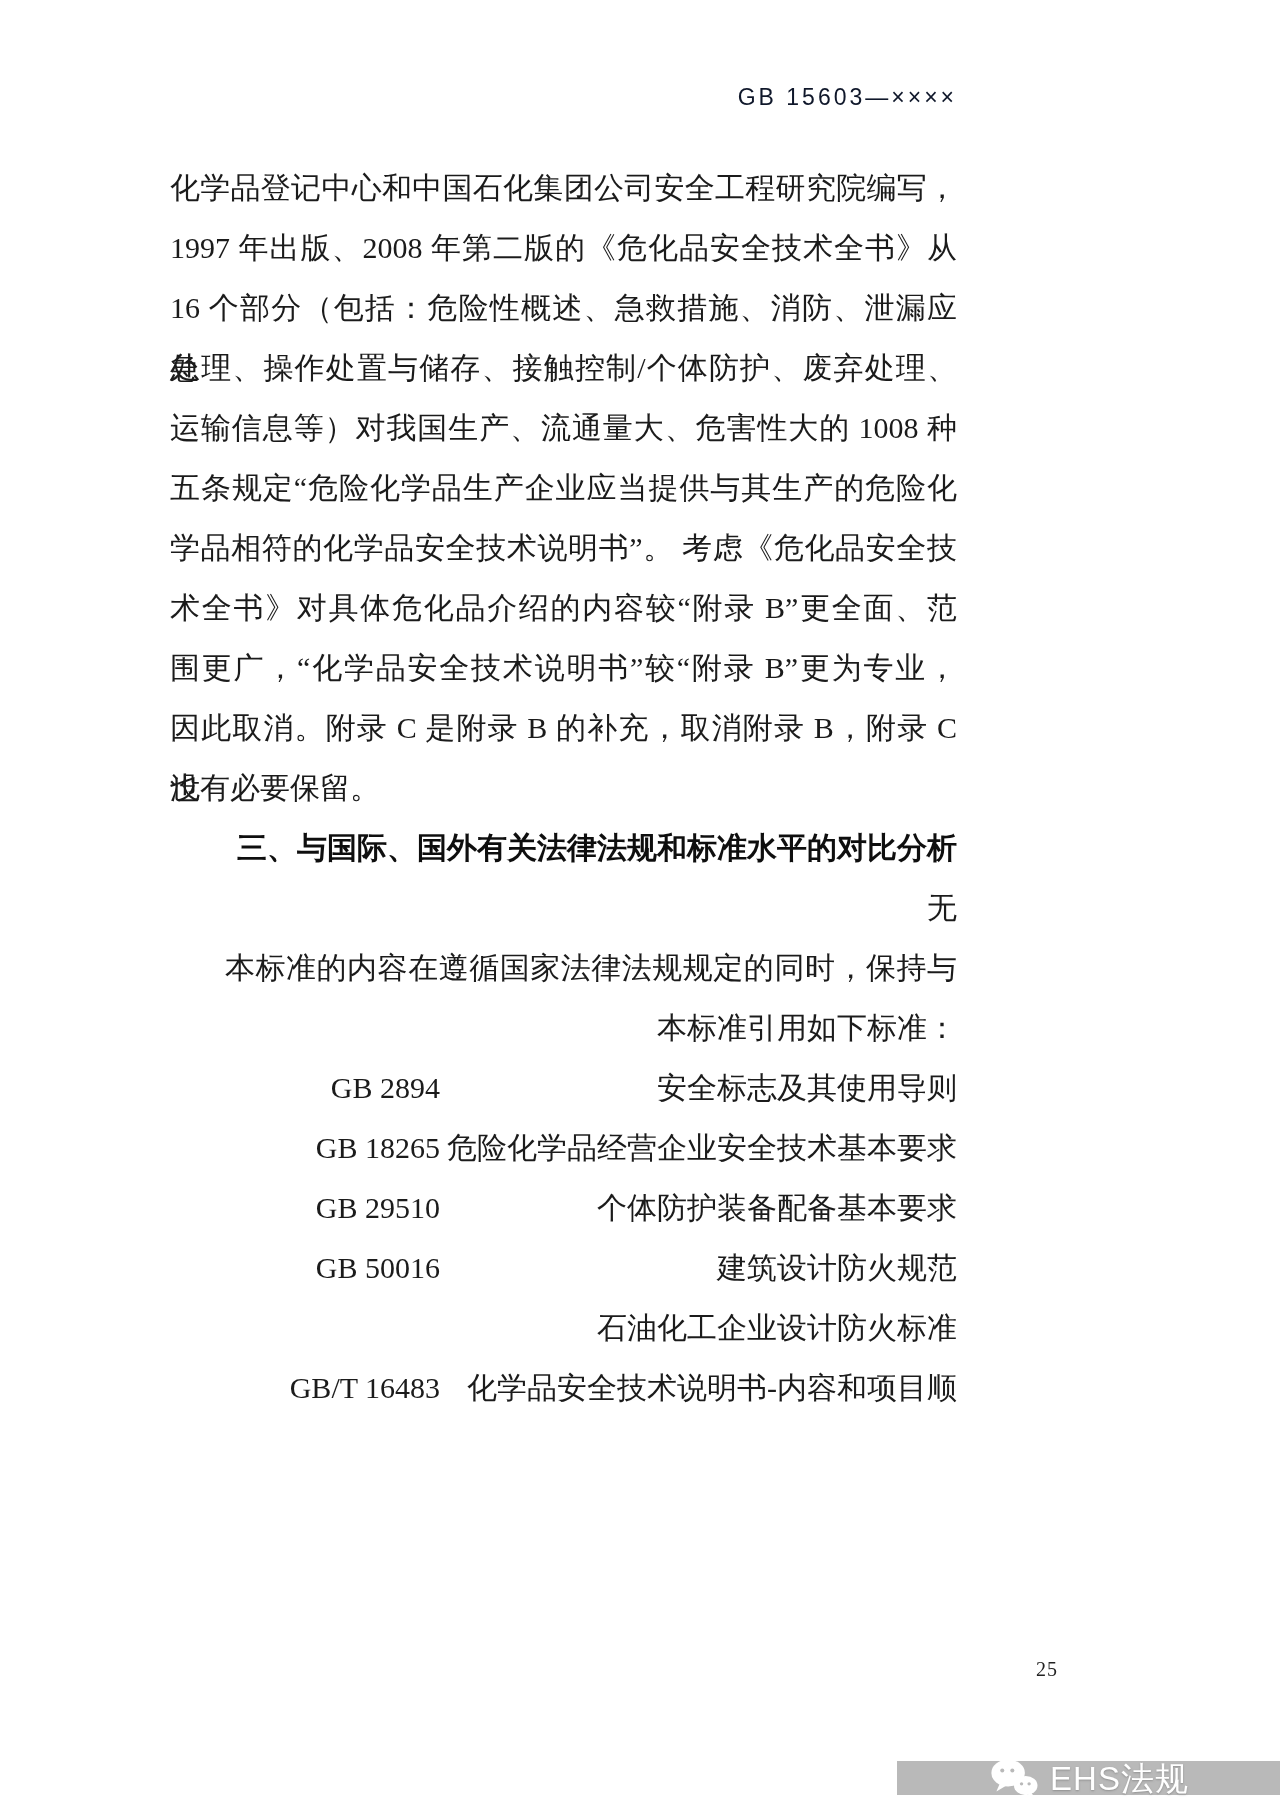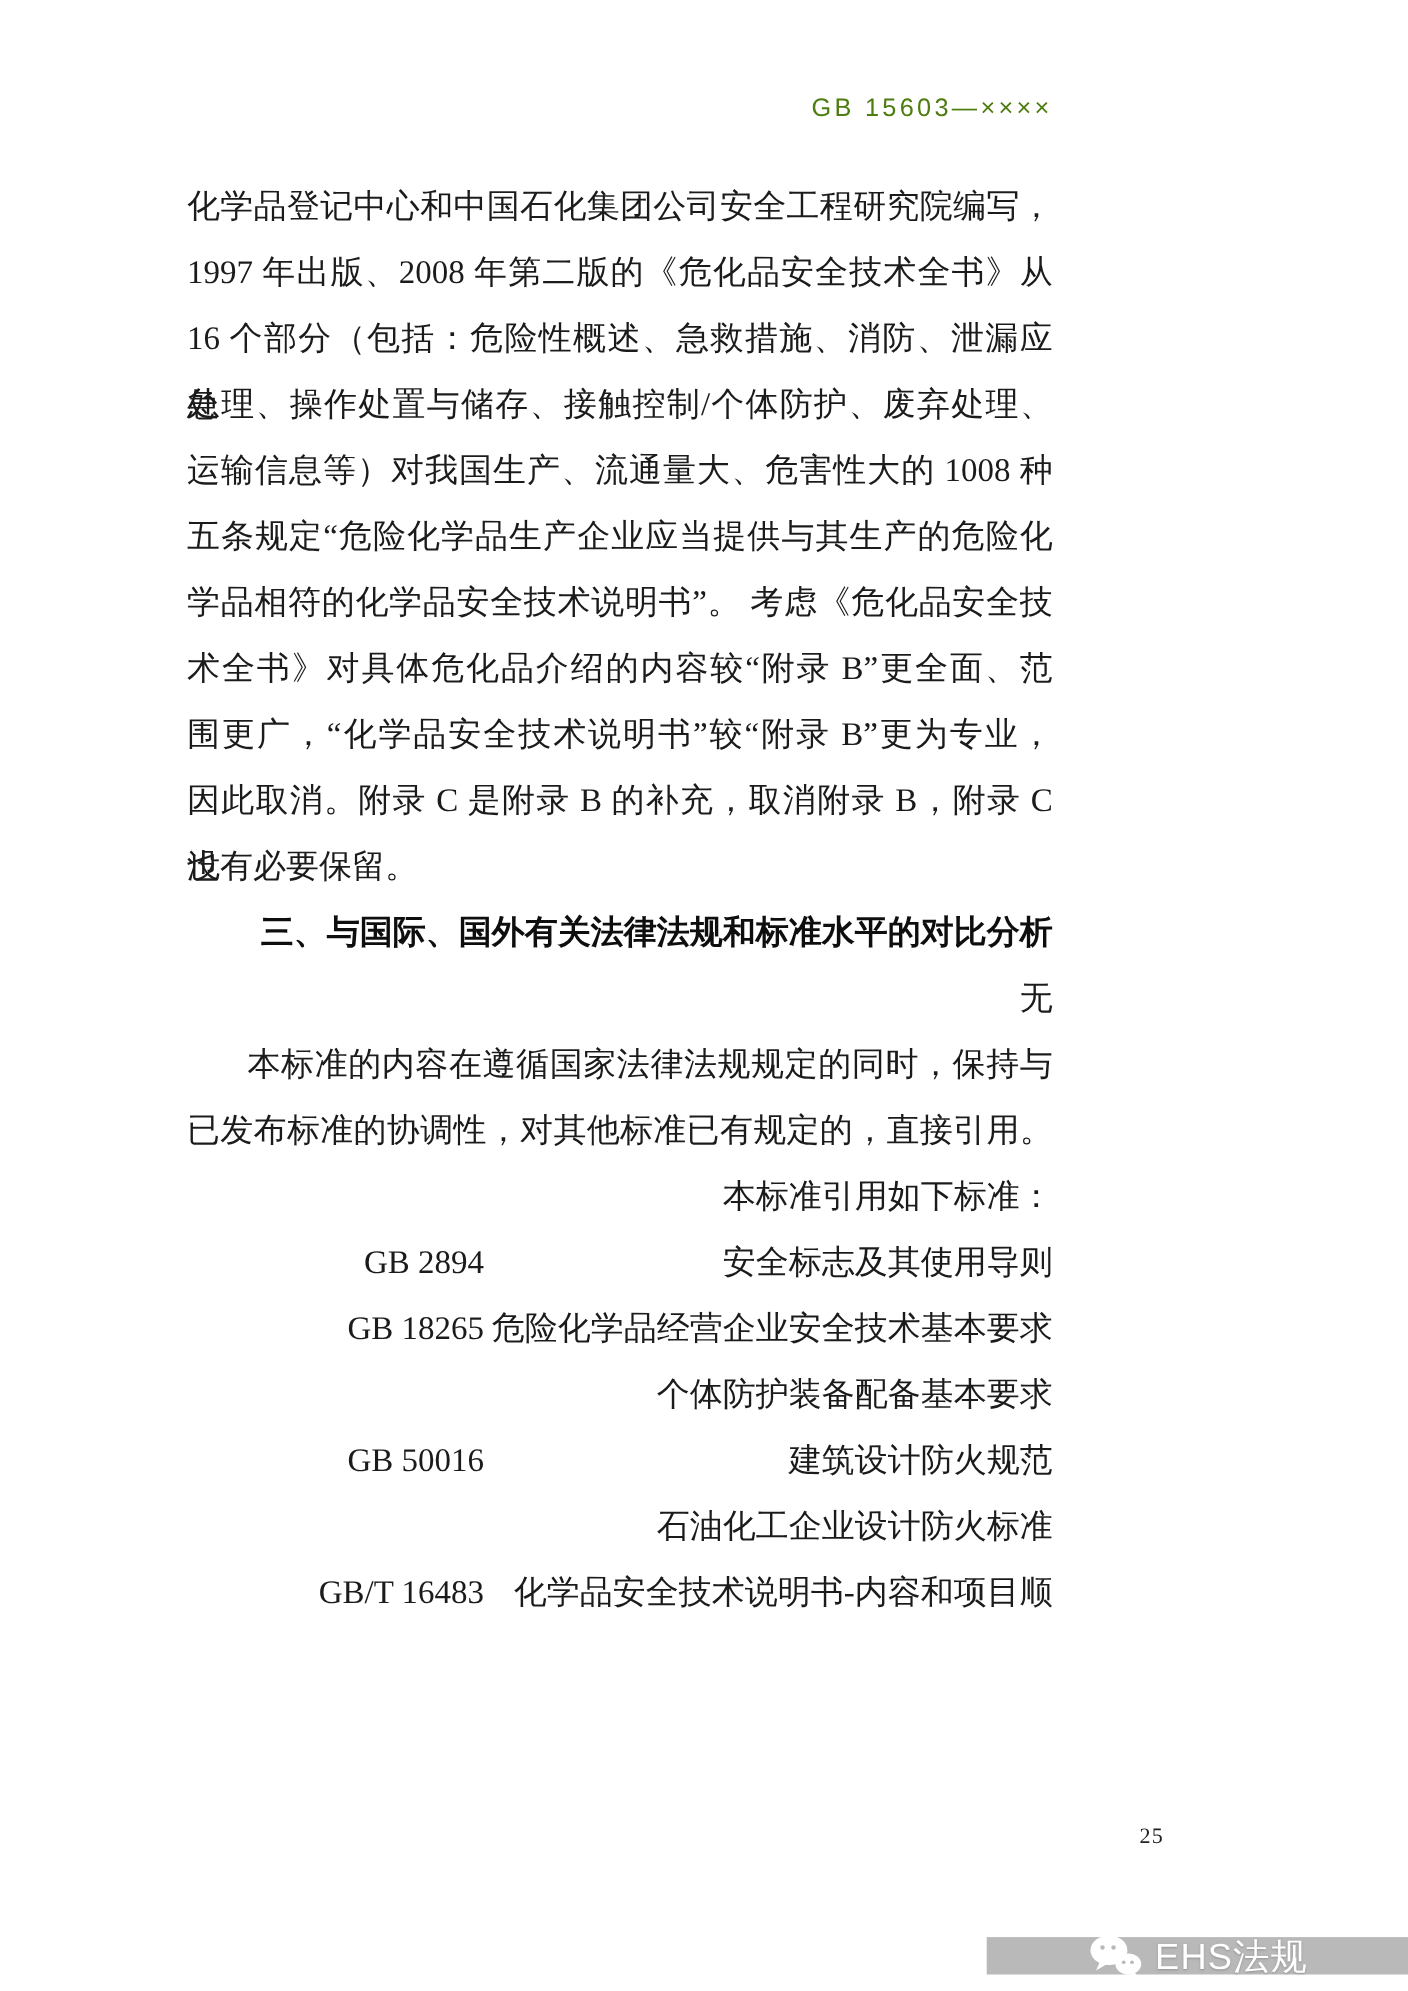--- a/index.html
+++ b/index.html
@@ -3,21 +3,21 @@
 <meta charset="utf-8">
 <style>
   html,body{margin:0;padding:0;background:#fff;}
   .page{
     position:relative;width:1280px;height:1810px;background:#ffffff;
     font-family:"Liberation Serif","DejaVu Serif",serif;color:#1b1b1b;overflow:hidden;
   }
   .doc-header{
     position:absolute;top:84px;left:0;width:957px;text-align:right;
     font-family:"Liberation Sans","DejaVu Sans",sans-serif;
-    font-size:23px;letter-spacing:3px;color:#4d7c0f;
+    font-size:23px;letter-spacing:3px;color:#0f172a;
   }
   .content{position:absolute;top:158px;left:170px;width:787px;}
   .line{height:60px;line-height:60px;font-size:30px;}
   .fill{text-align:justify;text-align-last:justify;text-justify:inter-character;}
   .indent{padding-left:55px;text-align:right;}
   .heading{
     font-family:"Liberation Sans","DejaVu Sans",sans-serif;
     font-weight:700;color:#0e0e0e;
   }
   .std-row{display:flex;}
@@ -54,32 +54,32 @@
     <div class="line fill">学品相符的化学品安全技术说明书”。 考虑《危化品安全技</div>
     <div class="line fill">术全书》对具体危化品介绍的内容较“附录 B”更全面、范</div>
     <div class="line fill">围更广，“化学品安全技术说明书”较“附录 B”更为专业，</div>
     <div class="line fill">因此取消。附录 C 是附录 B 的补充，取消附录 B，附录 C 也</div>
     <div class="line">没有必要保留。</div>
 
     <div class="line indent heading">三、与国际、国外有关法律法规和标准水平的对比分析</div>
     <div class="line indent">无</div>
 
     <div class="line indent fill">本标准的内容在遵循国家法律法规规定的同时，保持与</div>
-    <div class="line fill">已发布标准的协调性，对其他标准已有规定的，直接引用。</div>
     <div class="line indent">本标准引用如下标准：</div>
 
     <div class="line indent std-row">
       <span class="std-code">GB 2894</span>
       <span class="std-title">安全标志及其使用导则</span>
     </div>
     <div class="line indent std-row">
       <span class="std-code">GB 18265</span>
       <span class="std-title">危险化学品经营企业安全技术基本要求</span>
     </div>
     <div class="line indent std-row">
+      <span class="std-code">GB 29510</span>
       <span class="std-title">个体防护装备配备基本要求</span>
     </div>
     <div class="line indent std-row">
       <span class="std-code">GB 50016</span>
       <span class="std-title">建筑设计防火规范</span>
     </div>
     <div class="line indent std-row">
       <span class="std-title">石油化工企业设计防火标准</span>
     </div>
     <div class="line indent std-row">

